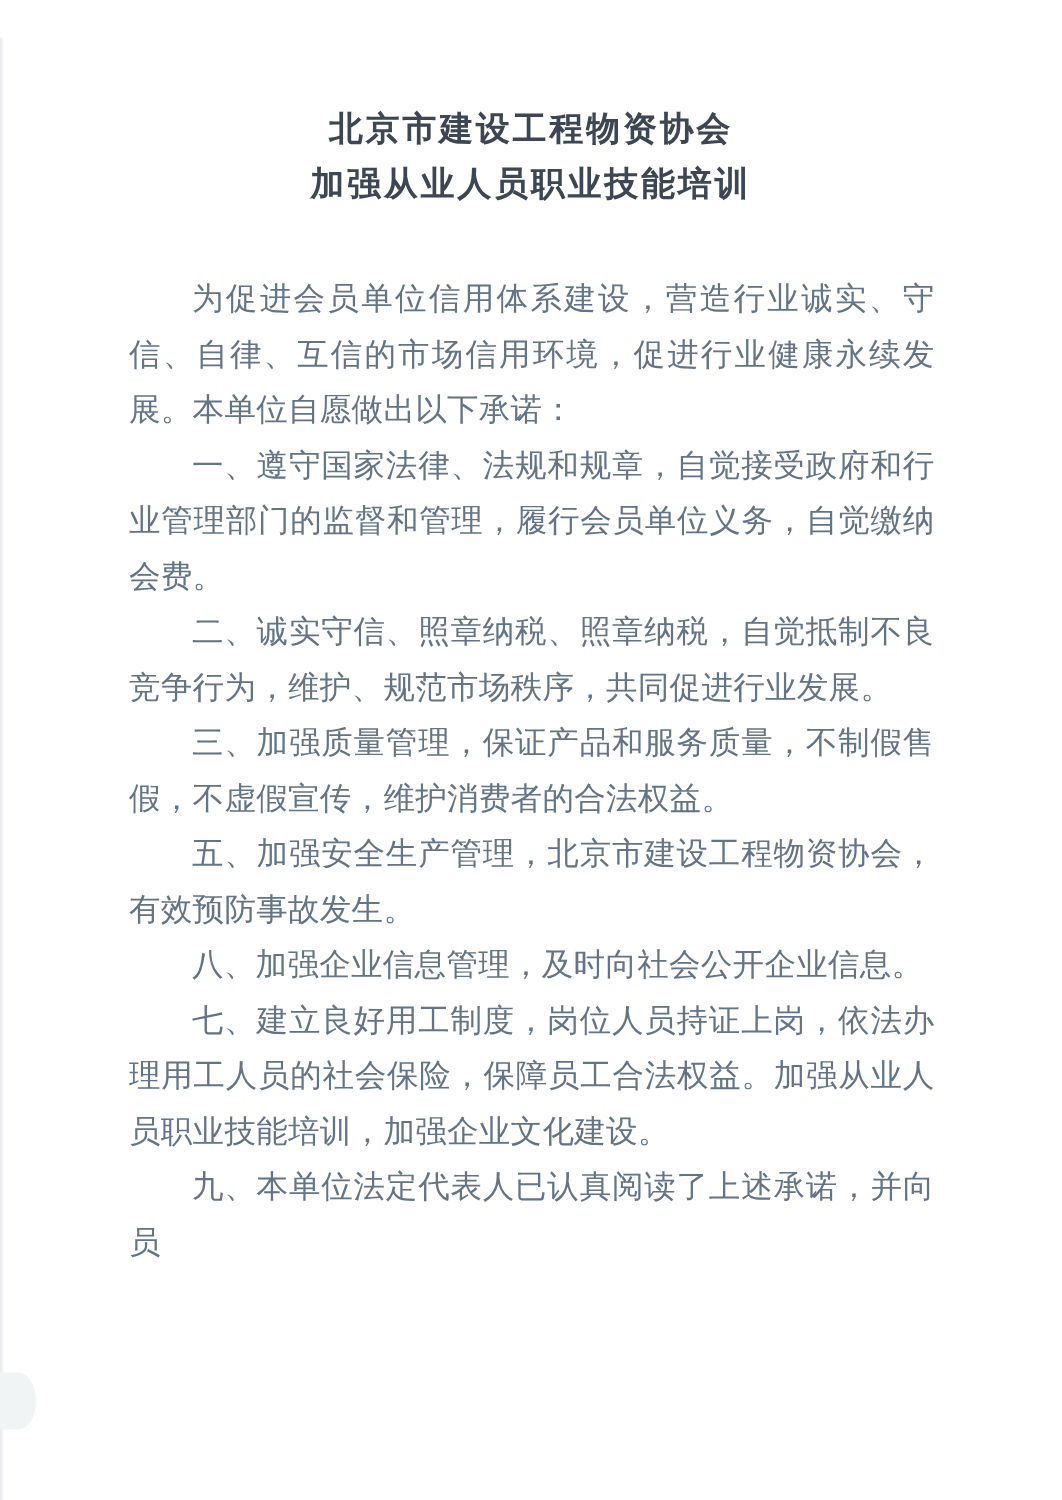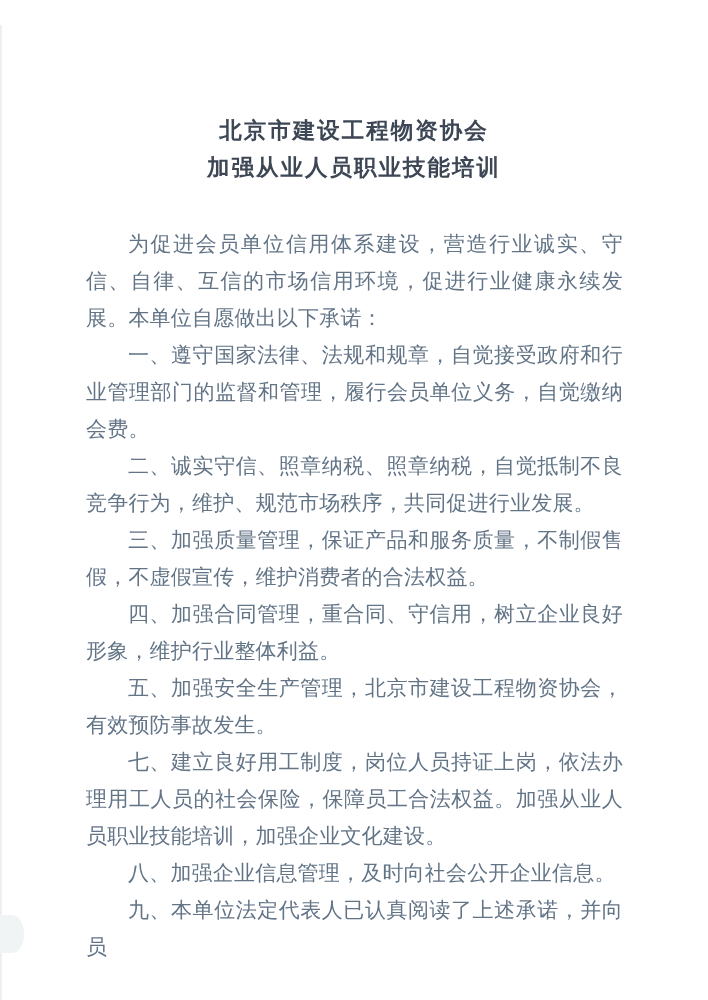--- a/index.html
+++ b/index.html
@@ -27,21 +27,21 @@
   .scan-blob {
     position: absolute;
     left: 0;
     top: 915px;
     width: 24px;
     height: 38px;
     background: #f0f4f5;
     border-radius: 0 60% 60% 0;
   }
   .title-block {
-    padding-top: 112px;
+    padding-top: 67px;
     text-align: center;
     font-family: "Liberation Sans", "DejaVu Sans", sans-serif;
     font-weight: 700;
     font-size: 22.5px;
     line-height: 37px;
     color: #3d4654;
     letter-spacing: 2px;
   }
   .content {
     margin: 40px 85px 0 86px;
@@ -66,19 +66,18 @@
   <div class="title-block">
     <div>北京市建设工程物资协会</div>
     <div>加强从业人员职业技能培训</div>
   </div>
 
   <div class="content">
       <p>为促进会员单位信用体系建设，营造行业诚实、守信、自律、互信的市场信用环境，促进行业健康永续发展。本单位自愿做出以下承诺：</p>
       <p>一、遵守国家法律、法规和规章，自觉接受政府和行业管理部门的监督和管理，履行会员单位义务，自觉缴纳会费。</p>
       <p>二、诚实守信、照章纳税、照章纳税，自觉抵制不良竞争行为，维护、规范市场秩序，共同促进行业发展。</p>
       <p>三、加强质量管理，保证产品和服务质量，不制假售假，不虚假宣传，维护消费者的合法权益。</p>
-      <p>四、加强合同管理，重合同、守信用，树立企业良好形象，维护行业整体利益。</p>
       <p>五、加强安全生产管理，北京市建设工程物资协会，有效预防事故发生。</p>
+      <p>八、加强企业信息管理，及时向社会公开企业信息。</p>
       <p>七、建立良好用工制度，岗位人员持证上岗，依法办理用工人员的社会保险，保障员工合法权益。加强从业人员职业技能培训，加强企业文化建设。</p>
-      <p>八、加强企业信息管理，及时向社会公开企业信息。</p>
       <p>九、本单位法定代表人已认真阅读了上述承诺，并向员</p>
     </div>
 </div>
 
 </body></html>

